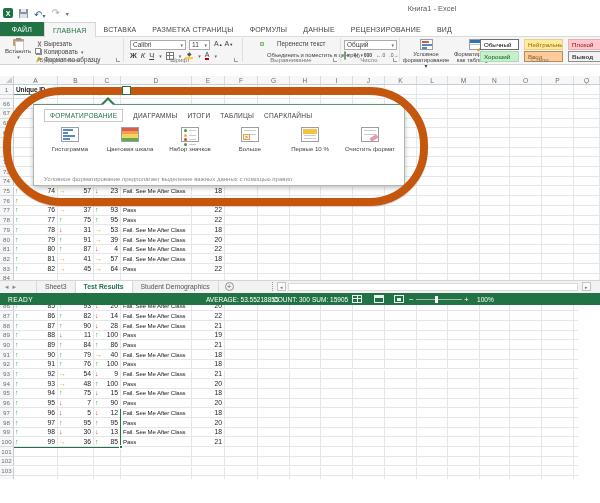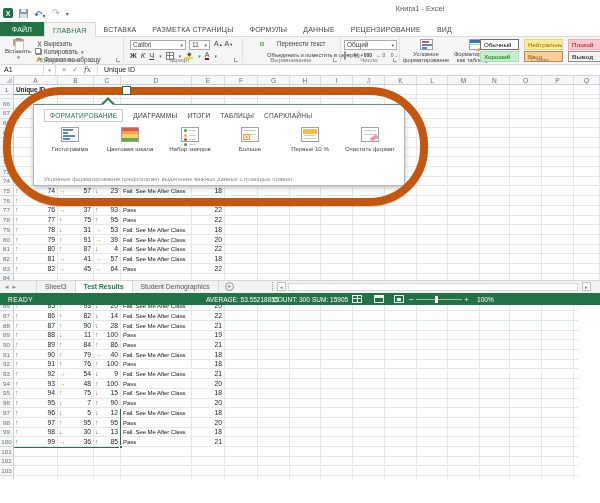--- a/index.html
+++ b/index.html
@@ -9,21 +9,21 @@
   
   .titlebar{position:absolute;left:0;top:0;width:600px;height:22px;background:#fff;}
   .qat{position:absolute;left:3px;top:4px;display:flex;align-items:center;gap:6px;}
   .xl-logo{width:10px;height:10px;background:#1E7145;border-radius:2px;color:#fff;font-size:7px;font-weight:bold;display:flex;align-items:center;justify-content:center;}
   .save-ic{width:9px;height:9px;background:#8A94A3;position:relative;}
   .save-ic:before{content:"";position:absolute;left:2px;top:0;width:5px;height:3px;background:#E8EBEF;}
   .save-ic:after{content:"";position:absolute;left:1px;bottom:0;width:7px;height:4px;background:#DDE1E6;}
   .undo-ic{color:#2F5C9E;font-size:10px;line-height:10px;}
   .redo-ic{color:#ABABAB;font-size:10px;line-height:10px;}
   .qat-caret{color:#666;font-size:6px;}
-  .win-title{position:absolute;left:340px;top:4px;width:160px;text-align:center;font-size:7.5px;color:#5A5A5A;}
+  .win-title{position:absolute;left:352px;top:4px;width:160px;text-align:center;font-size:7.5px;color:#5A5A5A;}
 
   
   .tabrow{position:absolute;left:0;top:22px;width:600px;height:15px;background:#fff;border-bottom:1px solid #DADADA;display:flex;align-items:stretch;}
   .rtab{font-size:7px;letter-spacing:.2px;color:#454545;display:flex;align-items:center;padding:0 8px;cursor:default;}
   .rtab.file{background:#217346;color:#fff;width:44px;justify-content:center;padding:0;}
   .rtab.active{background:#F5F5F5;color:#217346;border:1px solid #D8D8D8;border-bottom:none;margin-bottom:-1px;}
 
   
   .ribbon{position:absolute;left:0;top:37px;width:600px;height:27.5px;background:#F5F5F5;border-bottom:1px solid #D5D5D5;font-size:6.3px;color:#3F3F3F;}
   .gsep{position:absolute;top:1px;height:24px;width:1px;background:#E0E0E0;}
@@ -289,30 +289,20 @@
         <div class="gcell" style="left: 0px; top: 0px; background: rgb(255, 255, 255); color: rgb(0, 0, 0); border: 1.5px solid rgb(111, 111, 111);">Обычный</div>
         <div class="gcell" style="left: 44px; top: 0px; background: rgb(255, 235, 156); color: rgb(156, 101, 0); border: 1px solid rgb(230, 210, 138);">Нейтральный</div>
         <div class="gcell" style="left: 88px; top: 0px; background: rgb(255, 199, 206); color: rgb(156, 0, 6); border: 1px solid rgb(232, 174, 182);">Плохой</div>
         <div class="gcell" style="left: 0px; top: 12px; background: rgb(198, 239, 206); color: rgb(0, 97, 0); border: 1px solid rgb(173, 219, 181);">Хороший</div>
         <div class="gcell" style="left: 44px; top: 12px; background: rgb(255, 204, 153); color: rgb(138, 92, 41); border: 1px solid rgb(181, 139, 90);">Ввод</div>
         <div class="gcell" style="left: 88px; top: 12px; background: rgb(242, 242, 242); color: rgb(63, 63, 63); border: 1px solid rgb(143, 143, 143); font-weight: bold;">Вывод</div>
       </div>
     <div class="glabel" style="left:515px;width:50px;">Стили</div>
   </div>
 
-  <div class="fbar">
-    <div class="namebox">A1</div>
-    <div class="nb-caret">▾</div>
-    <div class="fbtns">
-      <span>×</span>
-      <span>✓</span>
-      <span class="fx">fx</span>
-    </div>
-    <div class="fval">Unique ID</div>
-  </div>
 
   <div class="colhdrs" id="colhdrs">
       <div class="selall"></div>
       <div class="ch" style="width: 44px;">A</div>
       <div class="ch" style="width: 36px;">B</div>
       <div class="ch" style="width: 27px;">C</div>
       <div class="ch" style="width: 71px;">D</div>
       <div class="ch" style="width: 33px;">E</div>
       <div class="ch" style="width: 33px;">F</div>
       <div class="ch" style="width: 32px;">G</div>

